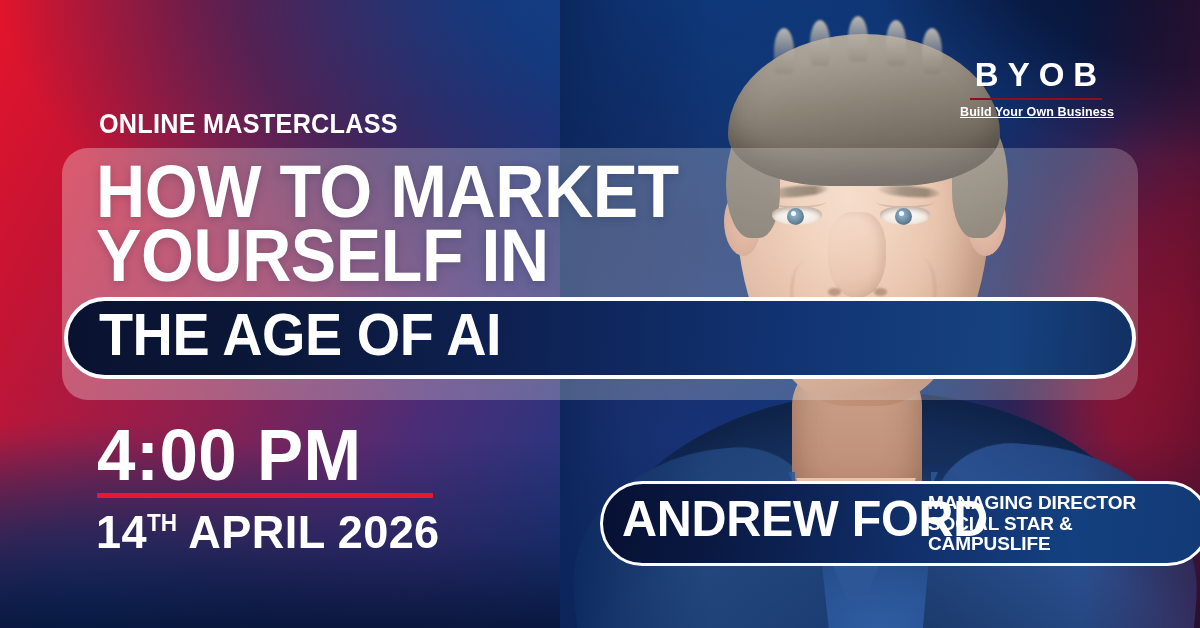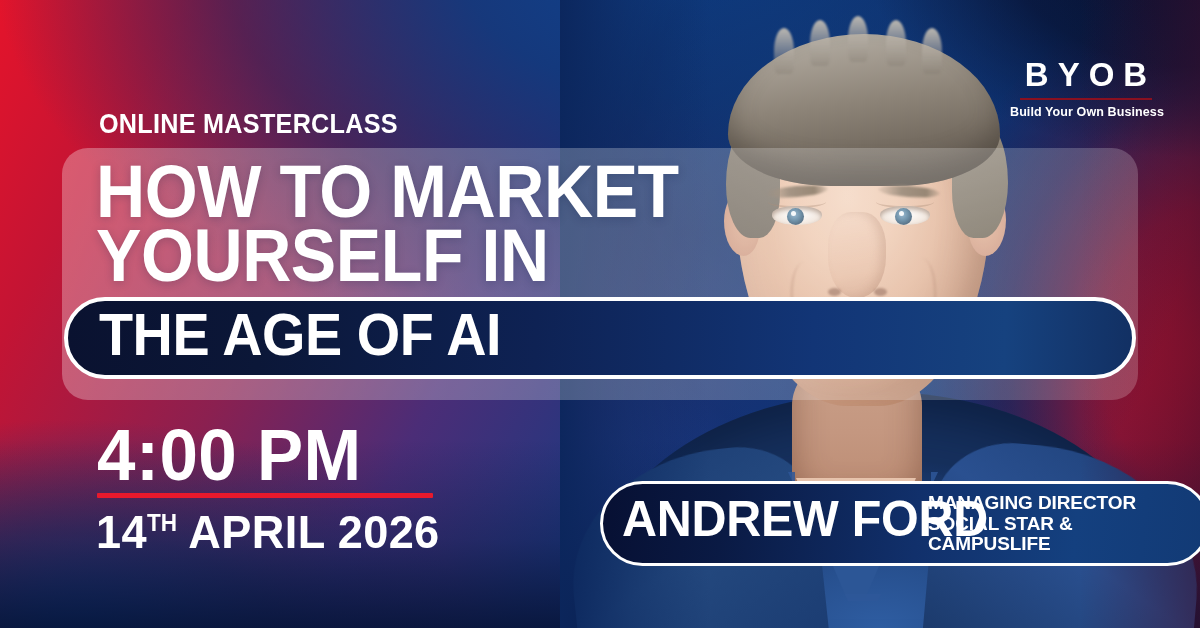--- a/index.html
+++ b/index.html
@@ -429,21 +429,21 @@
     font-size: 19px;
     font-weight: bold;
     line-height: 1.08;
     letter-spacing: -0.1px;
     white-space: pre-line;
   }
 
   
   .logo {
     position: absolute;
-    left: 1010px;
+    left: 960px;
     top: 58px;
     width: 152px;
     text-align: center;
   }
   .logo-mark {
     color: #ffffff;
     font-size: 33px;
     font-weight: bold;
     letter-spacing: 9px;
     line-height: 1;
@@ -455,20 +455,21 @@
     background: #8a1020;
     margin: 7px auto 6px;
   }
   .logo-tagline {
     color: #ffffff;
     font-size: 12.5px;
     font-weight: bold;
     letter-spacing: 0.1px;
     line-height: 1;
     white-space: nowrap;
+    text-decoration: underline;
   }
 </style>
 </head>
 <body>
 
 <div id="poster">
 
   <div class="bg-base"></div>
   <div class="bg-blue-top"></div>
   <div class="bg-red-right"></div>

